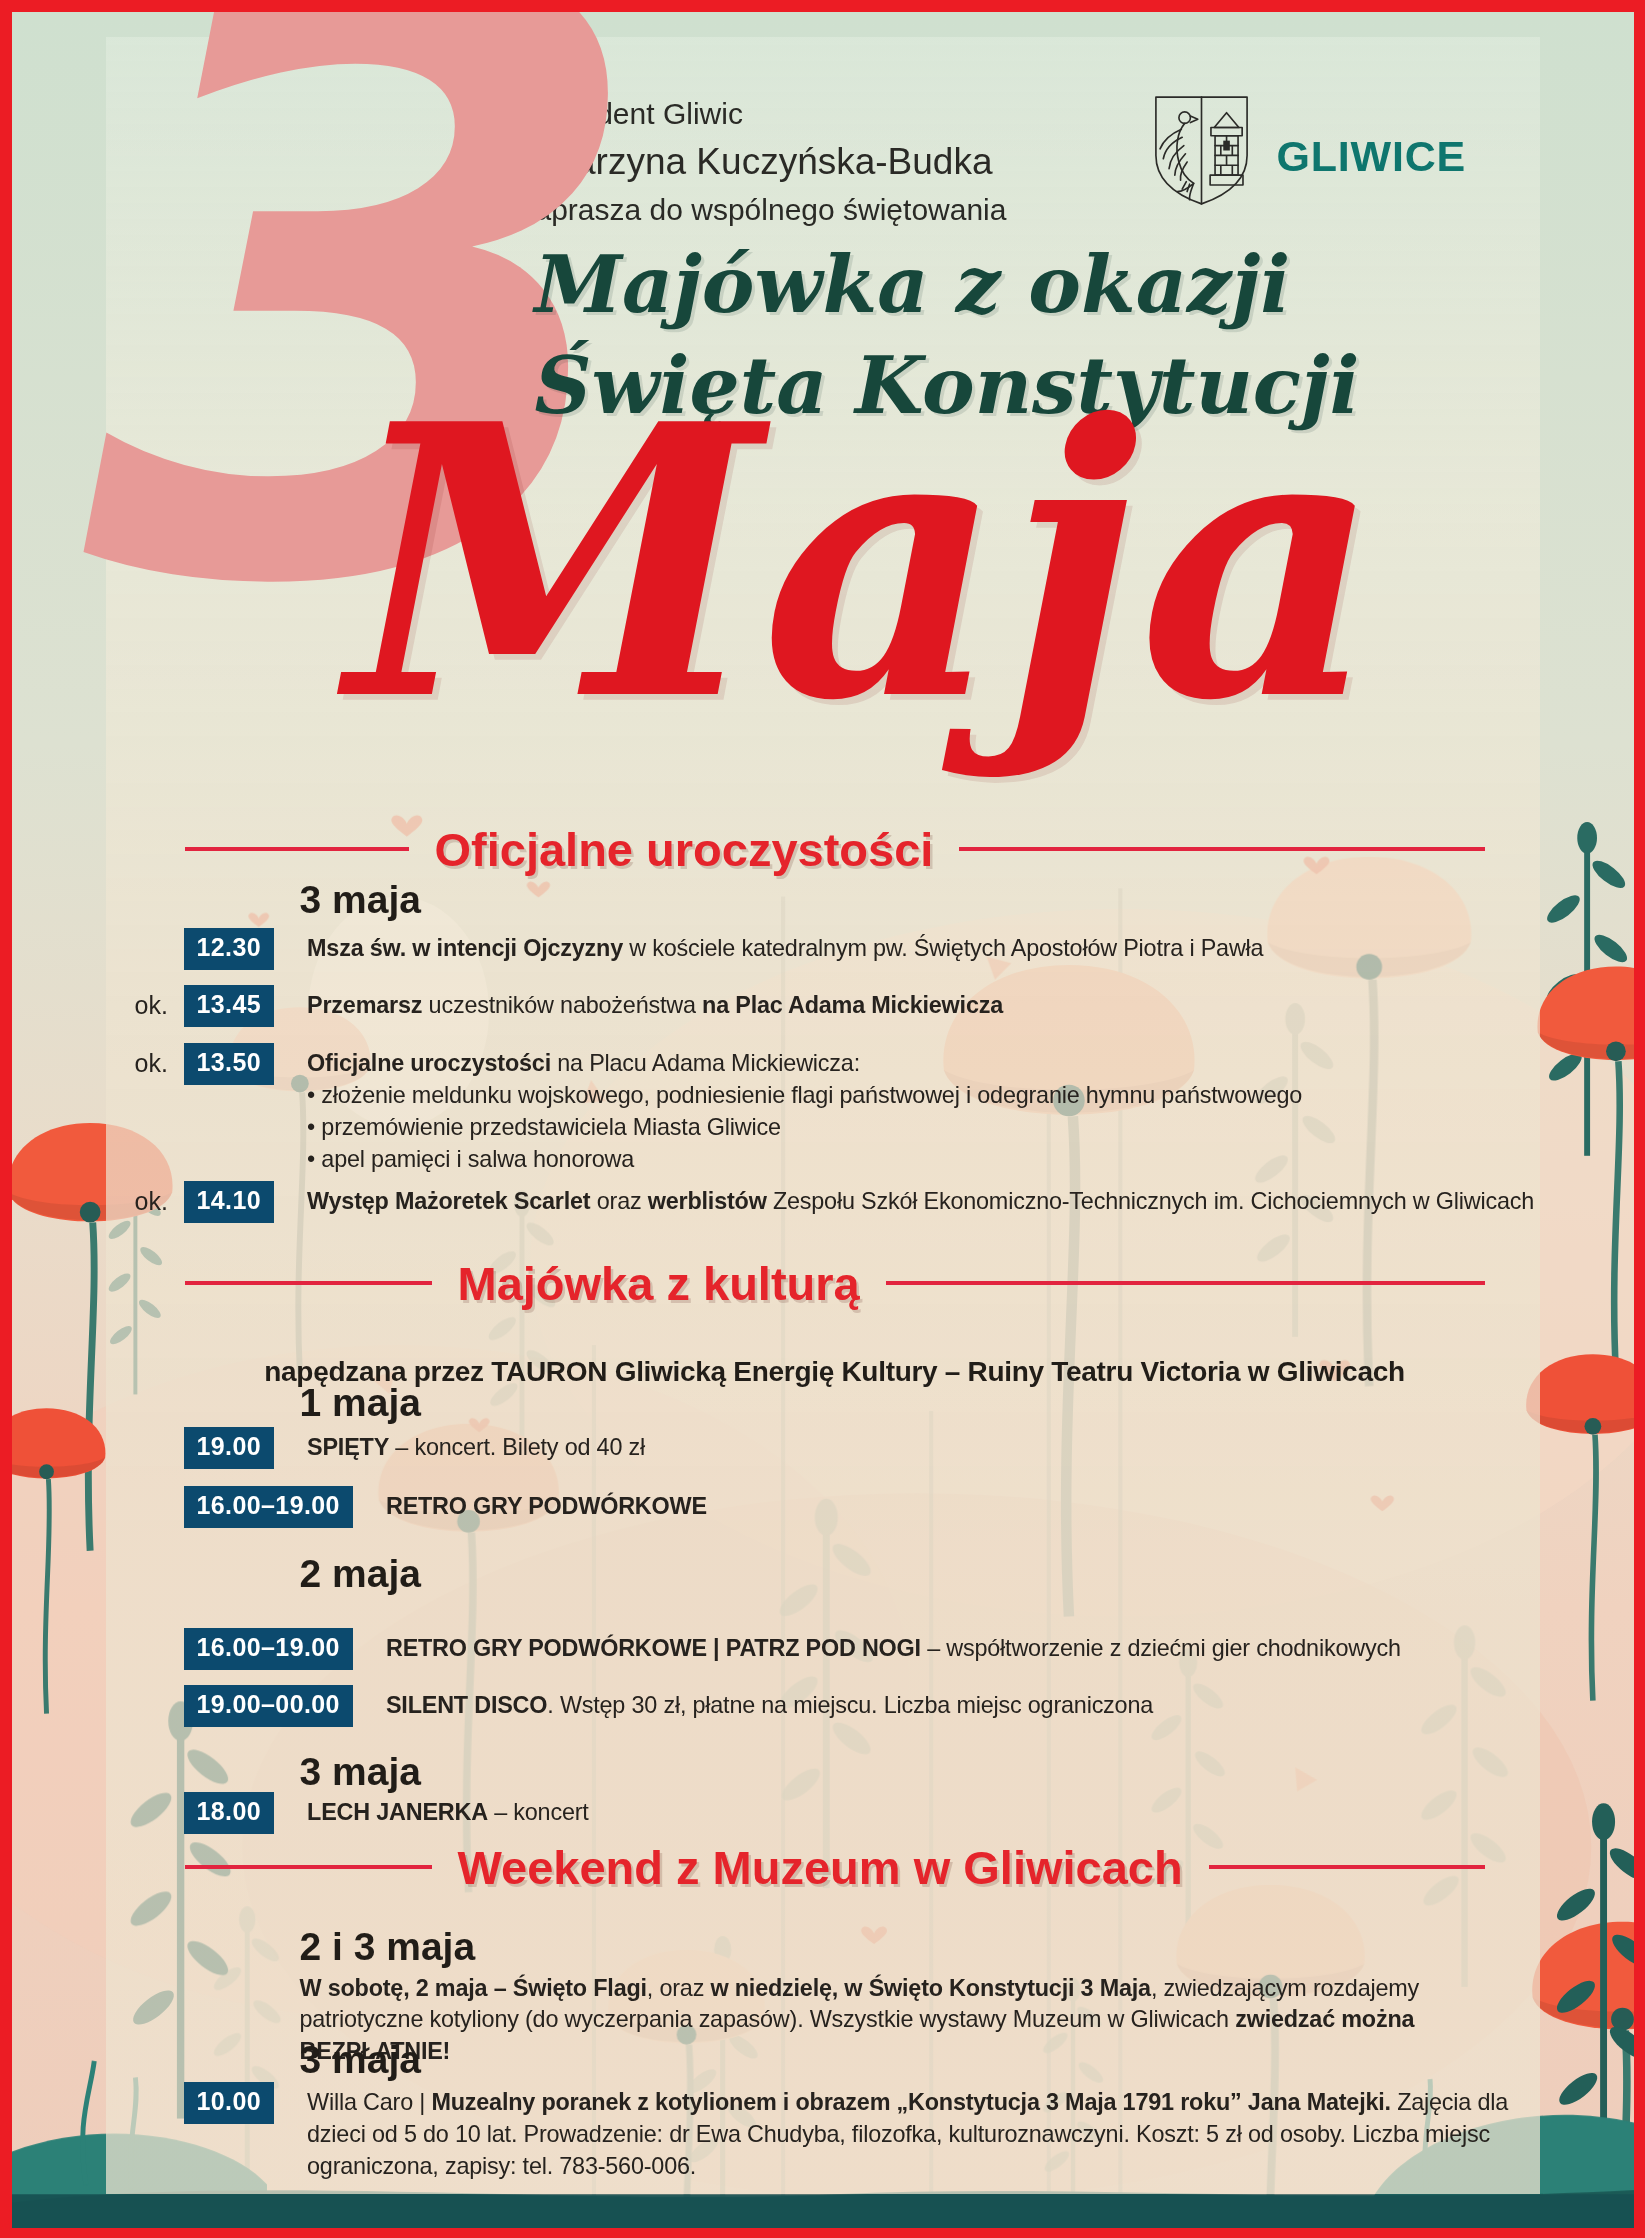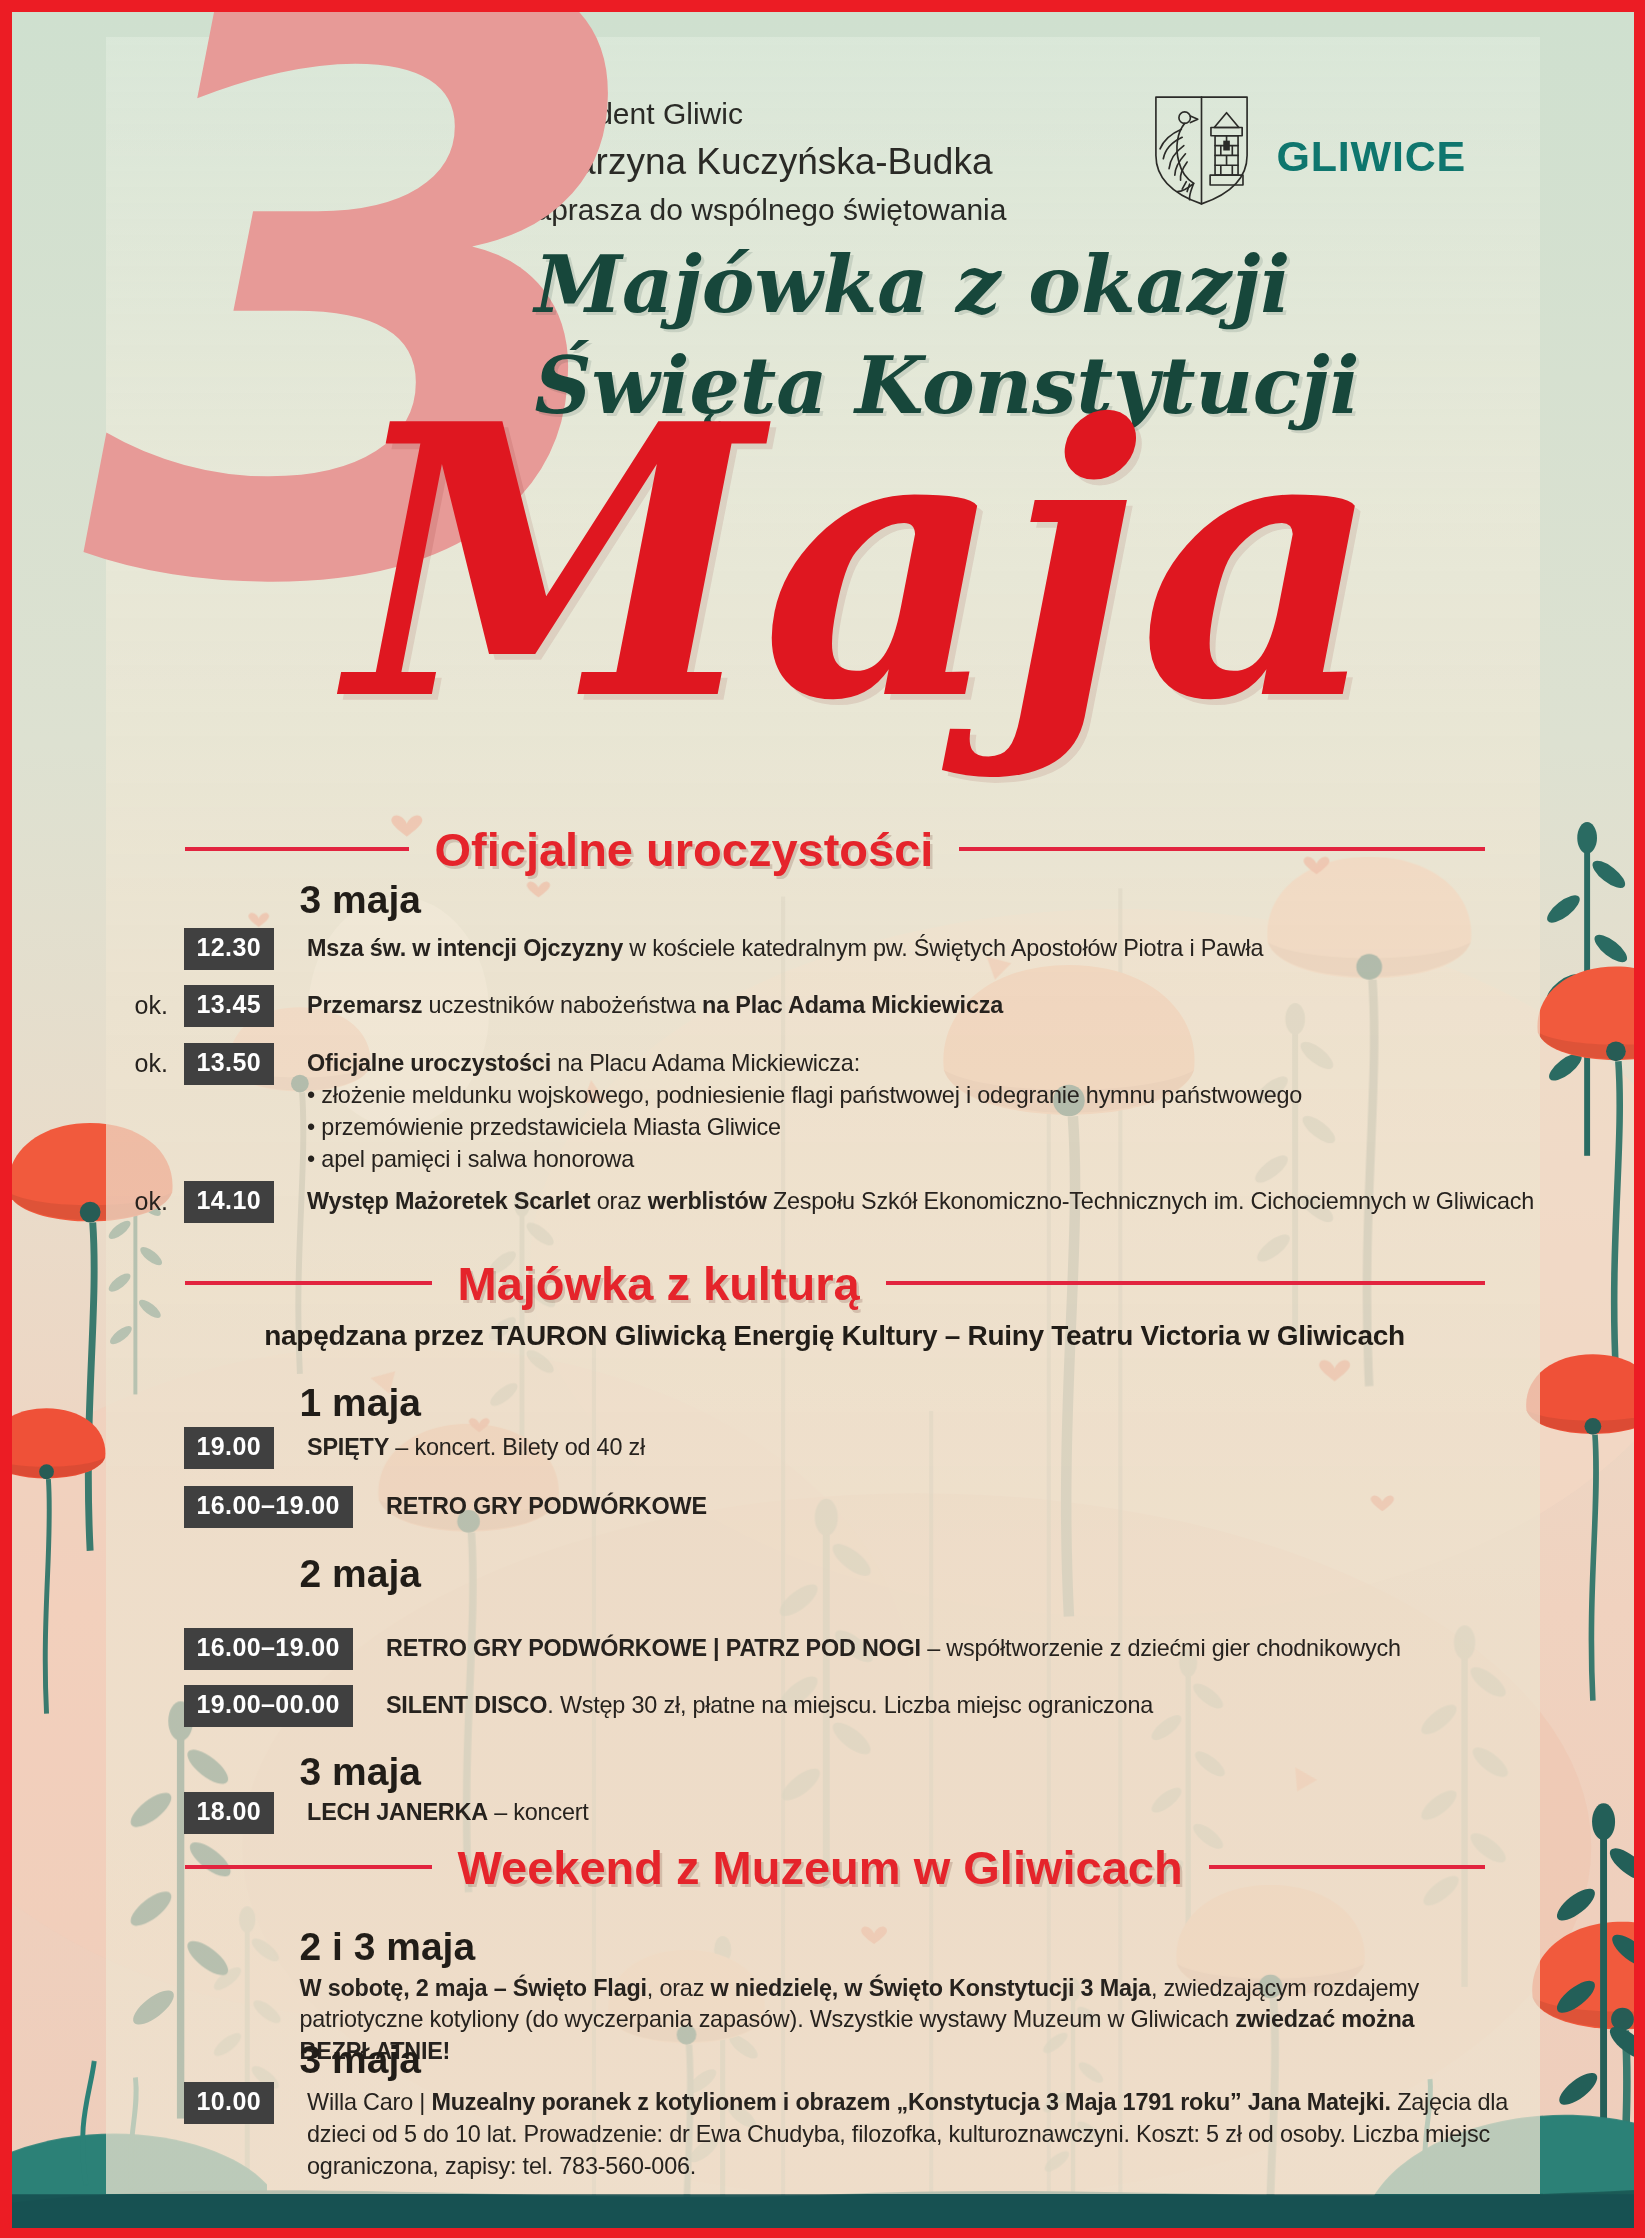--- a/index.html
+++ b/index.html
@@ -39,28 +39,28 @@
   .shead .hl{height:4.1px;background:#e2243f;}
   .shead .hl.lead{width:224px;}
   .shead .hl.grow{flex:1;}
   .shead .ht{padding:0 26px;font-size:47px;font-weight:800;color:#e5242b;white-space:nowrap;
              text-shadow:2.5px 2.5px 0 rgba(90,40,25,0.18);}
 
   .day{left:288px;font-size:39px;font-weight:700;color:#211d18;z-index:4;}
 
   .row{left:123px;right:99px;display:flex;align-items:flex-start;z-index:4;}
   .ok{width:49px;flex:0 0 49px;font-size:25px;padding-top:6.6px;}
-  .badge{background:#404040;color:#fff;font-weight:700;font-size:25px;letter-spacing:0.4px;
+  .badge{background:#0c4a6e;color:#fff;font-weight:700;font-size:25px;letter-spacing:0.4px;
          padding:5.8px 13px 7.4px;white-space:nowrap;flex:0 0 auto;}
   .txt{flex:1;margin-left:33px;font-size:23.4px;line-height:1.36;padding-top:5.8px;
        letter-spacing:-0.2px;}
   .txt b{font-weight:700;}
 
   .subtitle{left:173px;width:1300px;text-align:center;font-size:28px;font-weight:700;
-            letter-spacing:-0.3px;color:#211d18;white-space:nowrap;z-index:4;}
+            letter-spacing:-0.3px;color:#211d18;white-space:nowrap;z-index:4;margin-top:36px;}
   .note{left:173px;width:1300px;text-align:center;font-size:22px;z-index:4;}
   .para{left:288px;right:115px;font-size:23.4px;line-height:1.36;letter-spacing:-0.2px;z-index:4;}
   .para b{font-weight:700;}
 </style>
 </head>
 <body>
 
 <div class="poster">
   <div class="inner">
 

